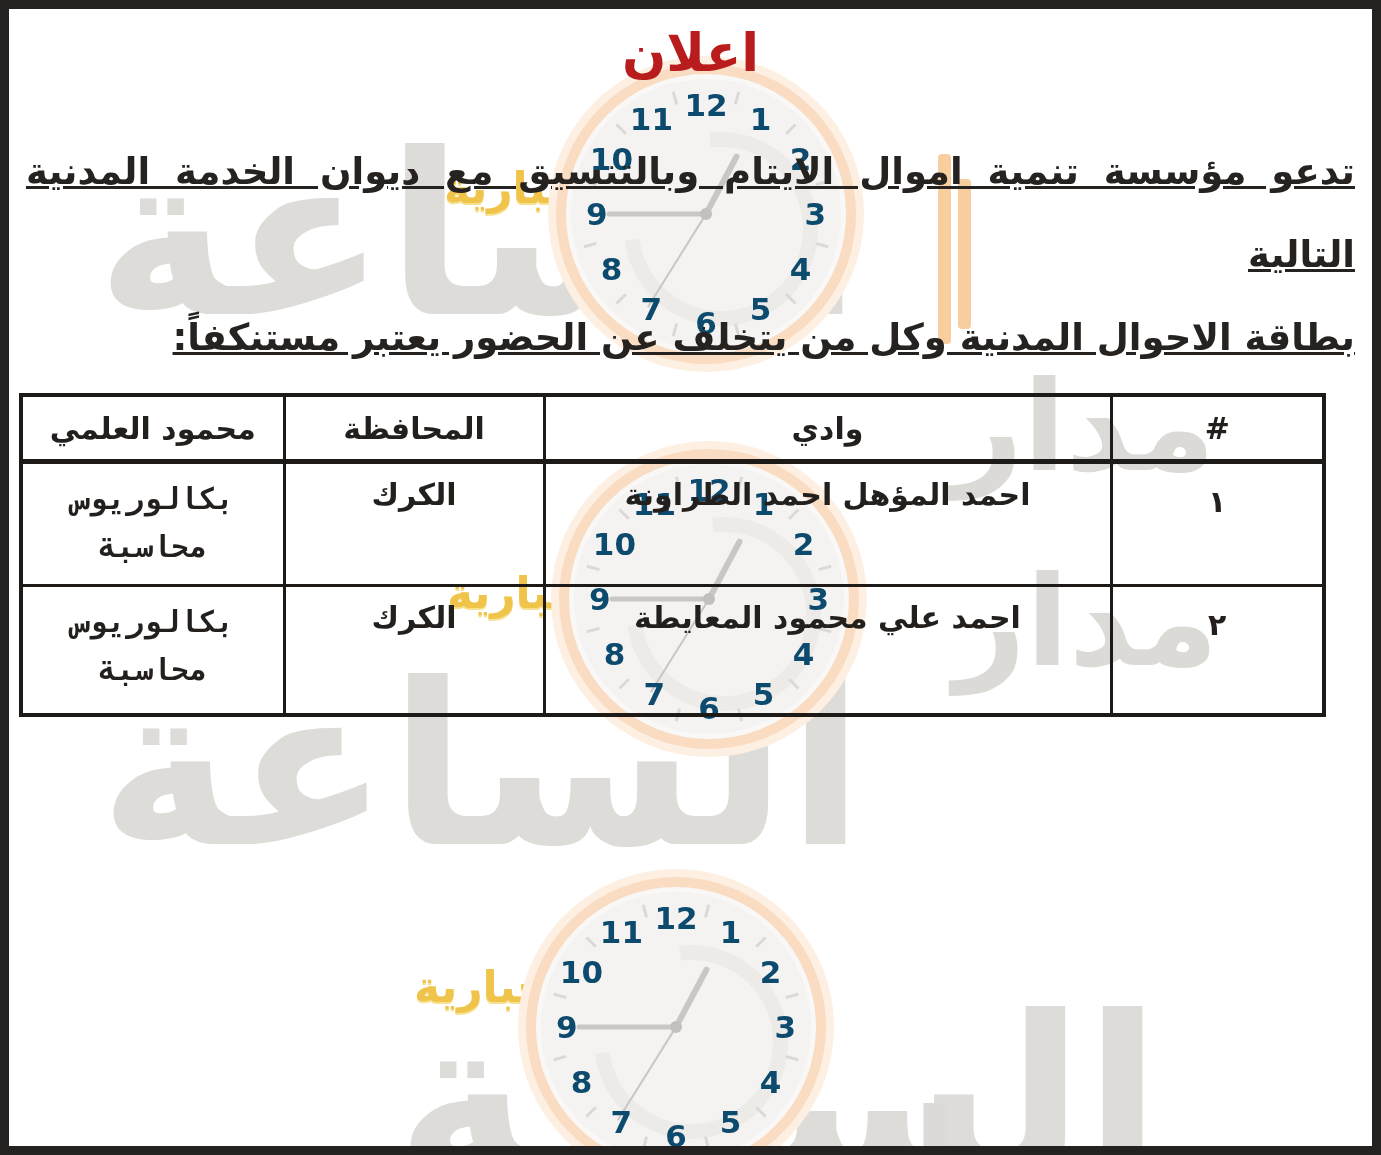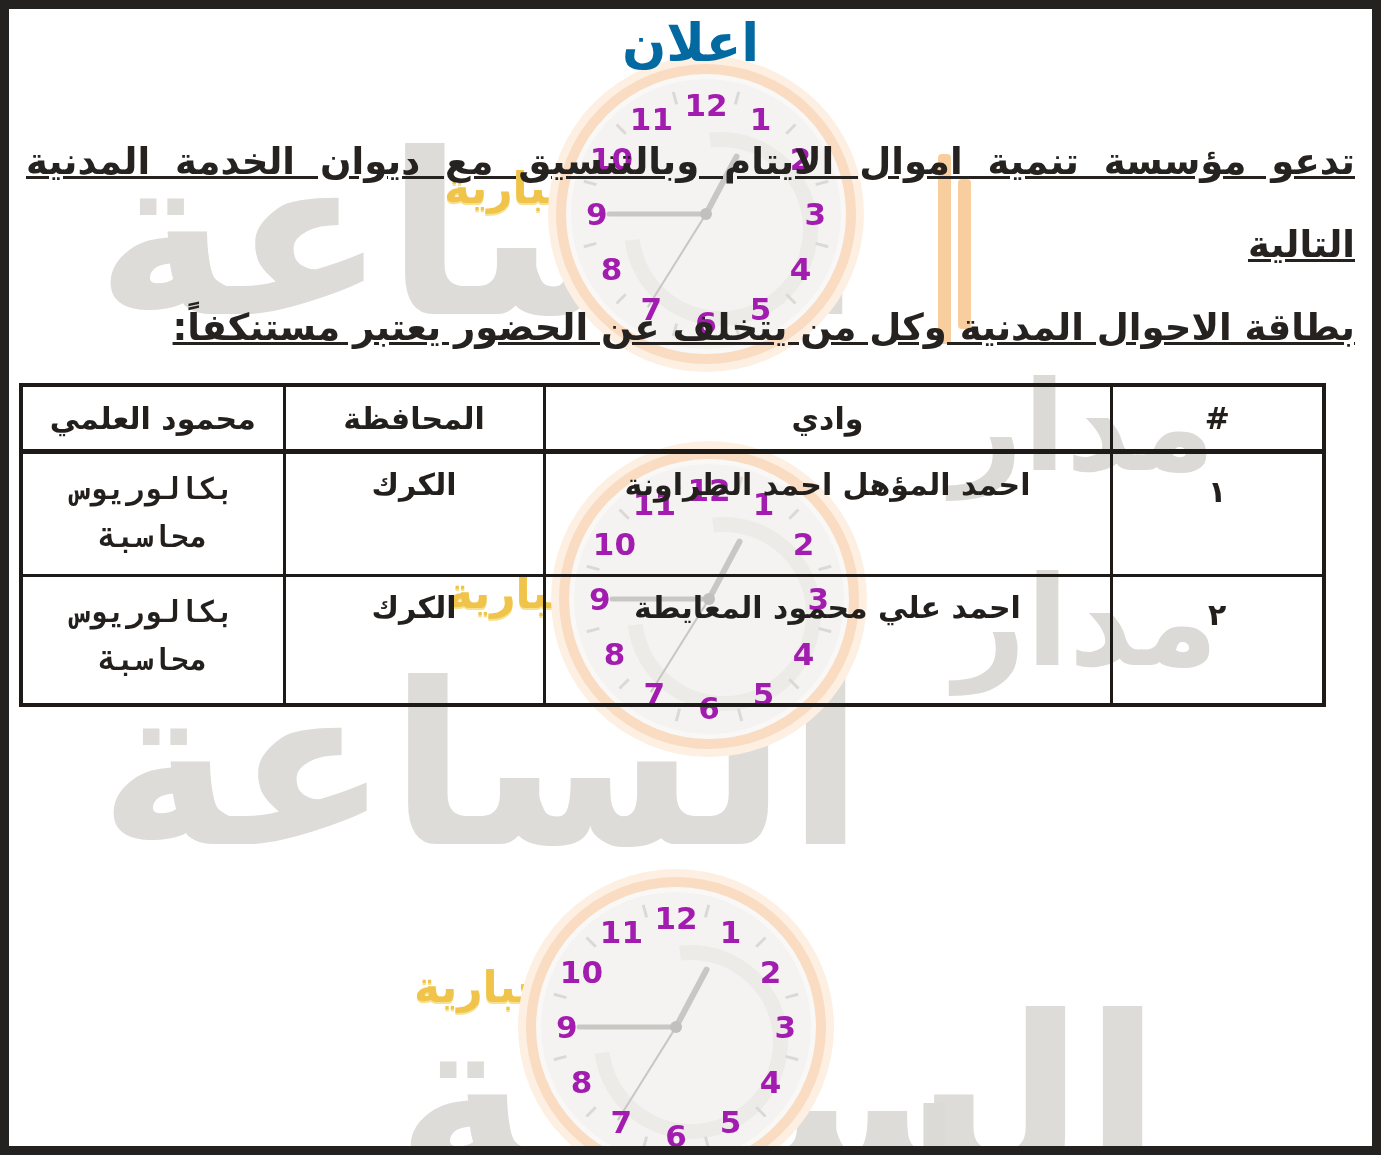--- a/index.html
+++ b/index.html
@@ -10,21 +10,21 @@
   
   .wm-layer{position:absolute;inset:0;overflow:hidden;z-index:0;pointer-events:none;}
   .wm{position:absolute;width:0;height:0;}
   .wm1{left:697px;top:205px;}
   .wm2{left:700px;top:590px;}
   .wm3{left:667px;top:1018px;}
   .wm-clock{position:absolute;left:0;top:0;width:280px;height:280px;
             transform:translate(-50%,-50%);border-radius:50%;
             background:#f4f3f1;border:10px solid #f9dcc2;
             box-shadow:0 0 0 8px #fdf0e2, inset 0 0 0 5px #faf8f6;}
-  .wm-num{position:absolute;transform:translate(-50%,-50%);color:#a21caf;
+  .wm-num{position:absolute;transform:translate(-50%,-50%);color:#0c4a6e;
           font-size:31px;font-weight:bold;}
   .wm-tick{position:absolute;left:50%;top:50%;width:3px;height:13px;background:#dbd9d6;
            display:block;}
   .wm-hand{position:absolute;display:block;background:#c9c7c4;border-radius:3px;
            transform-origin:50% 100%;}
   .wm-hand-min{width:5px;height:100px;left:calc(50% - 2px);top:calc(50% - 100px);
                transform:rotate(-90deg);}
   .wm-hand-hr{width:6px;height:68px;left:calc(50% - 3px);top:calc(50% - 68px);
               transform:rotate(28deg);}
   .wm-hand-sec{width:2px;height:110px;left:calc(50% - 1px);top:calc(50% - 110px);
@@ -49,22 +49,22 @@
   .wm1 .wm-news{left:-262px;top:-48px;}
   .wm2 .wm-news{left:-262px;top:-28px;}
   .wm3 .wm-news{left:-262px;top:-62px;}
   .wm-strip{position:absolute;width:13px;height:190px;background:#f6bd7e;opacity:.75;
             border-radius:4px;}
   .wm1 .wm-strip.s1{left:232px;top:-60px;}
   .wm1 .wm-strip.s2{left:252px;top:-35px;height:150px;}
 
   
   .content{position:relative;z-index:1;color:#231f1c;}
-  .title{margin-top:4px;text-align:center;font-size:52px;font-weight:bold;
-         color:#0369a1;}
+  .title{margin-top:14px;text-align:center;font-size:52px;font-weight:bold;
+         color:#b91c1c;}
   .para{margin:47px 17px 0 17px;font-size:37px;font-weight:bold;line-height:83px;
         color:#262220;}
   .pline{text-align:justify;text-align-last:justify;text-decoration:underline;}
   .pline.last{text-align-last:right;}
 
   table.applicants{border-collapse:collapse;margin:14px 46px 0 46px;width:1303px;
                    table-layout:fixed;}
   .applicants th,.applicants td{border:3px solid #1d1a18;font-weight:bold;
                    text-align:center;vertical-align:middle;overflow:hidden;}
   .applicants{border:4px solid #1d1a18;}

